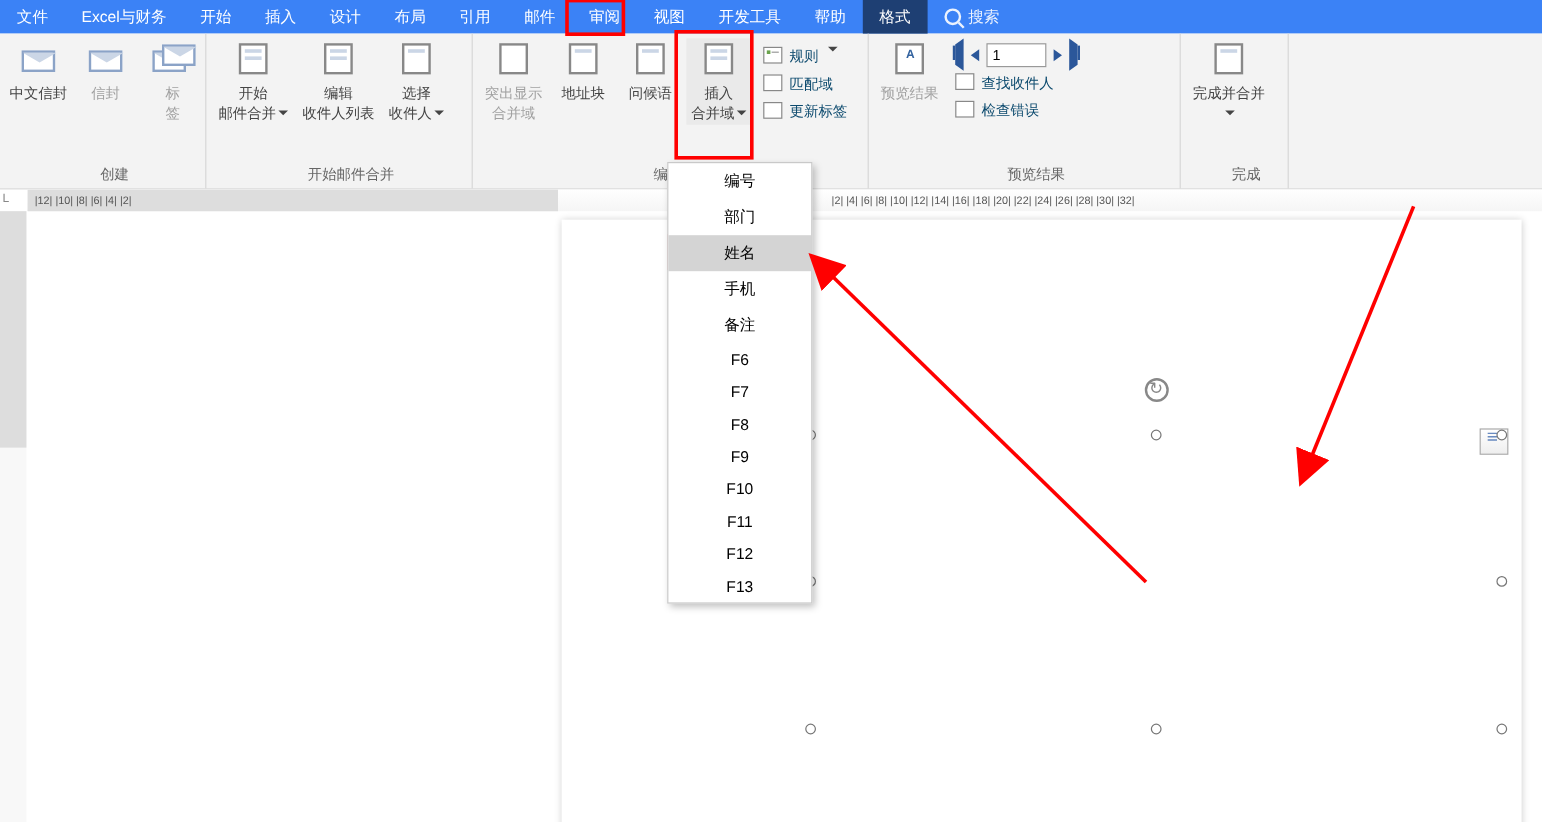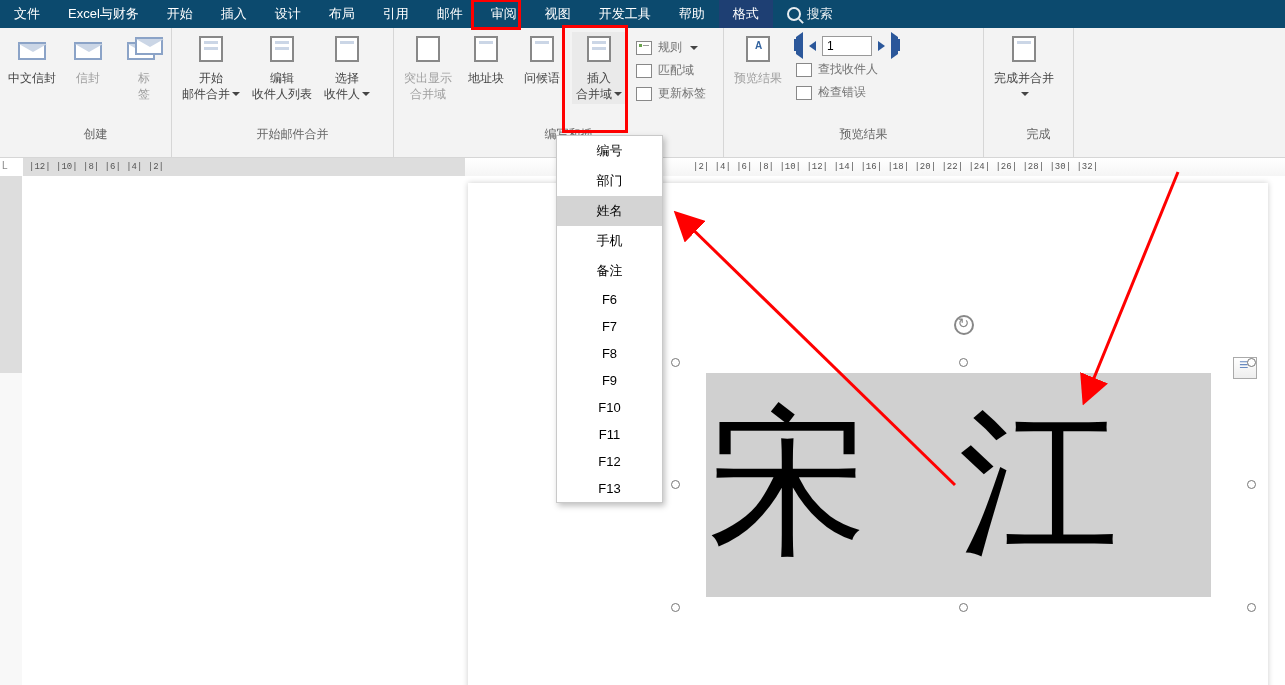--- a/index.html
+++ b/index.html
@@ -1,79 +1,79 @@
 <!DOCTYPE html>
 <html><head>
 <meta charset="utf-8">
 <style>
 * { margin: 0; padding: 0; box-sizing: border-box; font-family: "Microsoft YaHei", sans-serif; }
 body { background: #fff; width: 1285px; height: 685px; overflow: hidden; position: relative; }
 
-.tabbar { background: #0c4a6e; height: 28px; display: flex; align-items: stretch; color: #fff; font-size: 13px; }
+.tabbar { background: #3b82f6; height: 28px; display: flex; align-items: stretch; color: #fff; font-size: 13px; }
 .tabbar .tab { padding: 0 14px; display: flex; align-items: center; cursor: pointer; }
 .tabbar .tab.active-format { background: #1e3f73; text-align: center; }
 .tabbar .search-box { display: flex; align-items: center; padding: 0 14px; opacity: .9; gap: 6px; }
 .tabbar .search-box .mag { width: 14px; height: 14px; border: 2px solid #fff; border-radius: 50%; position: relative; }
 .tabbar .search-box .mag:after { content:""; position:absolute; width:6px; height:2px; background:#fff; transform:rotate(45deg); right:-5px; bottom:-3px; }
 .tabbar .hi-mail { position: relative; }
 
 .ribbon { background: #f3f3f3; border-bottom: 1px solid #d6d6d6; height: 130px; display: flex; }
 .group { border-right: 1px solid #d6d6d6; display: flex; flex-direction: column; }
 .group-body { flex: 1; display: flex; align-items: flex-start; padding: 4px 6px 0; gap: 4px; }
-.group-label { text-align: center; font-size: 12px; color: #666; padding: 3px 0 14px; margin-left: 20px; }
+.group-label { text-align: center; font-size: 12px; color: #666; padding: 3px 0 3px; margin-left: 20px; }
 
 .rb-btn { display: flex; flex-direction: column; align-items: center; font-size: 12px; color: #444; padding: 2px 4px; min-width: 52px; cursor: pointer; }
 .rb-btn.disabled { color: #a0a0a0; }
 .rb-btn .ico { width: 34px; height: 32px; margin-bottom: 4px; position: relative; }
 .rb-btn .lbl { text-align: center; line-height: 16px; white-space: pre; }
 .tri-down { width: 0; height: 0; border-left: 4px solid transparent; border-right: 4px solid transparent; border-top: 4px solid #444; display: inline-block; margin-left: 2px; vertical-align: 2px; }
 
 .env { border: 2px solid #8ba3c7; width: 28px; height: 18px; position: absolute; top: 8px; left: 3px; background: #fff; }
 .env:before { content: ""; position: absolute; width: 0; height: 0; border-left: 14px solid transparent; border-right: 14px solid transparent; border-top: 8px solid #cbd6e6; top: 0; left: -1px; }
 .ico-sheet { border: 2px solid #888; width: 24px; height: 26px; position: absolute; left: 5px; top: 2px; background: #fff; }
 .ico-sheet .bar { height: 3px; background: #cbd6e6; margin: 3px; }
 .abc-ico { border:2px solid #888; width:24px; height:26px; position:absolute; left:5px; top:2px; background:#fff; }
 .abc-ico:after { content:"A"; position:absolute; font-size:10px; color:#33639f; font-weight:bold; top:2px; left:7px; }
 
 .small-stack { display: flex; flex-direction: column; padding:4px 2px 0 0; }
-.small-btn { display: flex; align-items: center; font-size: 12px; color: #737373; padding: 3px 6px; gap: 6px; cursor: pointer; }
+.small-btn { display: flex; align-items: flex-start; font-size: 12px; color: #0c4a6e; padding: 3px 6px; gap: 6px; cursor: pointer; }
 .sm-ico { width: 16px; height: 14px; border: 1px solid #888; position: relative; background:#fff; }
 .sm-ico.rule:before { content:""; position:absolute; left:2px; top:2px; width:3px; height:3px; background:#6aa34d; }
 .sm-ico.rule:after { content:""; position:absolute; left:6px; top:3px; width:6px; height:1px; background:#999; }
 .nav-arrows { display:flex; align-items:center; gap:6px; }
 .nav-tri { width:0; height:0; border-top:5px solid transparent; border-bottom:5px solid transparent; }
 .nav-tri.l { border-right:7px solid #2b579a; }
 .nav-tri.r { border-left:7px solid #2b579a; }
 .nav-stop { width:2px; height:12px; background:#2b579a; display:inline-block; }
 .rec-input { width:50px; height:20px; border:1px solid #999; font-size:12px; padding:0 4px; }
 
 .hi-mail-box { position: absolute; border: 3px solid #f00; pointer-events: none; }
 #hi-tab { left: 471px; top: -1px; width: 50px; height: 31px; }
 #hi-insert { left: 562px; top: 25px; width: 66px; height: 108px; }
 #hi-name { left: 556px; top: 195px; width: 107px; height: 30px; }
 
 .workspace { position: absolute; left: 0; top: 158px; right: 0; bottom: 0; background: #fff; }
 .ruler-h { position: absolute; left: 23px; top: 0; right: 0; height: 18px; background: linear-gradient(#fff,#f5f5f5); display: flex; align-items: center; }
 .ruler-h .grey-left { position: absolute; left: 0; width: 442px; height: 100%; background: #ddd; }
-.ruler-h .ticks { position: absolute; left: 0; right: 4px; font-size: 9px; color: #555; letter-spacing: 0; font-family: Liberation Mono, monospace; }
+.ruler-h .ticks { position: absolute; left: 0; right: 4px; font-size: 9px; color: #555; letter-spacing: 0; }
 .ruler-v { position: absolute; left: 0; top: 18px; bottom: 0; width: 22px; background: #f8f8f8; }
 .ruler-v .grey-top { position: absolute; top: 0; left: 0; right: 0; height: 197px; background: #ddd; }
 
 .page { position: absolute; left: 468px; top: 25px; width: 800px; height: 640px; background: #fff; box-shadow: 0 0 6px rgba(0,0,0,.2); }
 .textbox-wrap { position: absolute; left: 676px; top: 205px; width: 575px; height: 244px; }
 .handle { position: absolute; width: 9px; height: 9px; background:#fff; border:1px solid #767676; border-radius:50%; }
 .h-tl{left:-5px;top:-5px} .h-tr{right:-5px;top:-5px} .h-bl{left:-5px;bottom:-5px} .h-br{right:-5px;bottom:-5px}
 .h-t{left:50%;top:-5px;margin-left:-5px} .h-b{left:50%;bottom:-5px;margin-left:-5px} .h-l{left:-5px;top:50%;margin-top:-5px} .h-r{right:-5px;top:50%;margin-top:-5px}
 .rot-handle { position:absolute; left:50%; top:-48px; margin-left:-10px; width:20px; height:20px; border:2px solid #888; border-radius:50%; }
 .rot-handle:after { content:"↻"; font-size:14px; color:#888; position:absolute; left:2px; top:-2px; }
 .textbox-inner { position: absolute; left: 30px; top: 10px; right: 40px; bottom: 10px; background: #d0d0d0; display: flex; align-items: center; justify-content: center; font-family: SimSun, serif; font-size: 160px; letter-spacing: 90px; color:#000; }
 .layout-ico { position:absolute; right:-6px; top:-6px; width:24px; height:22px; border:1px solid #aaa; background:linear-gradient(#fff,#eee); }
 .layout-ico:after { content:"≡"; position:absolute; left:5px; top:-2px; color:#6a8bc0; font-size:16px; }
 
-.dropdown { position: absolute; left: 556px; top: 135px; width: 107px; background: #fff; border: 1px solid #c9c9c9; box-shadow: 2px 3px 6px rgba(0,0,0,.25); font-size: 13px; z-index: 10; }
+.dropdown { position: absolute; left: 556px; top: 135px; width: 121px; background: #fff; border: 1px solid #c9c9c9; box-shadow: 2px 3px 6px rgba(0,0,0,.25); font-size: 13px; z-index: 10; }
 .dropdown .item { padding: 6px 0; text-align: center; cursor: pointer; }
 .dropdown .item.sel { background: #d4d4d4; }
 
 svg.annot { position: absolute; left: 0; top: 0; width: 1285px; height: 685px; pointer-events: none; z-index: 40; }
 </style>
 </head>
 <body>
 
 <div class="tabbar">
   <div class="tab">文件</div>
@@ -264,21 +264,20 @@
   <div class="ruler-v">
       <div class="grey-top"></div>
     </div>
   <div style="position:absolute;left:2px;top:2px;font-size:10px;color:#888">L</div>
 
   <div class="page"></div>
 
   <div class="textbox-wrap">
     <div class="rot-handle"></div>
     <div class="layout-ico"></div>
-    <div class="textbox-inner">宋江</div>
     <div class="handle h-tl"></div>
     <div class="handle h-t"></div>
     <div class="handle h-tr"></div>
     <div class="handle h-l"></div>
     <div class="handle h-r"></div>
     <div class="handle h-bl"></div>
     <div class="handle h-b"></div>
     <div class="handle h-br"></div>
   </div>
 </div>

